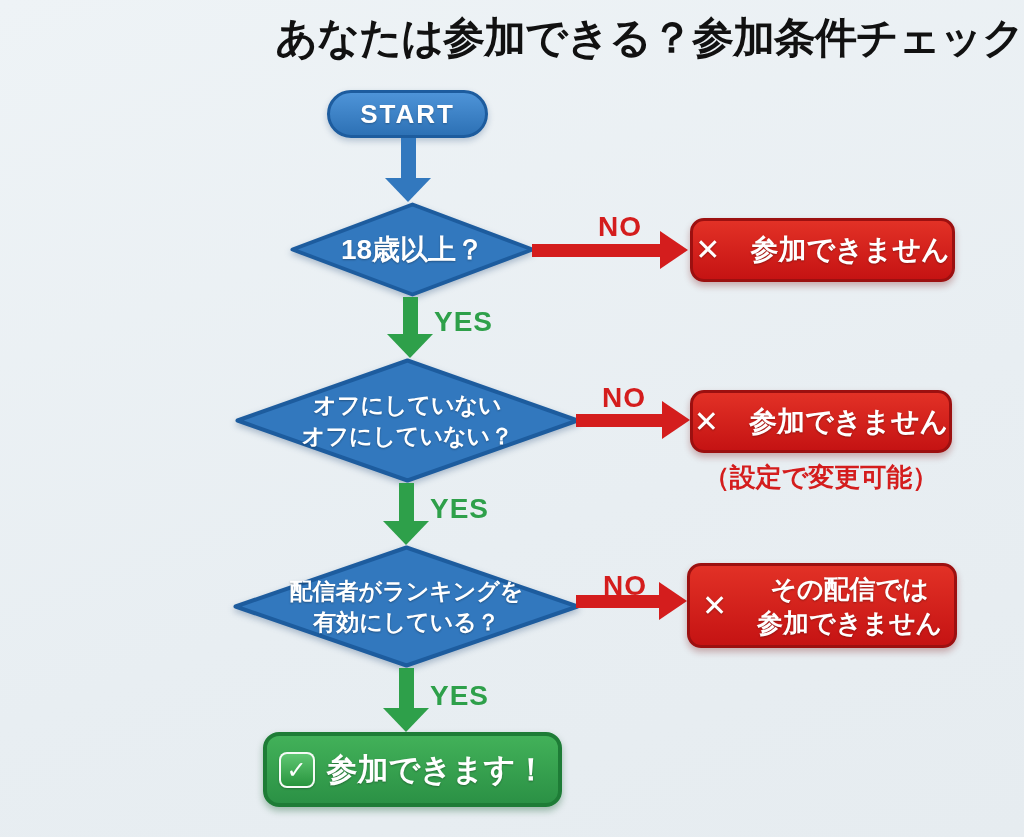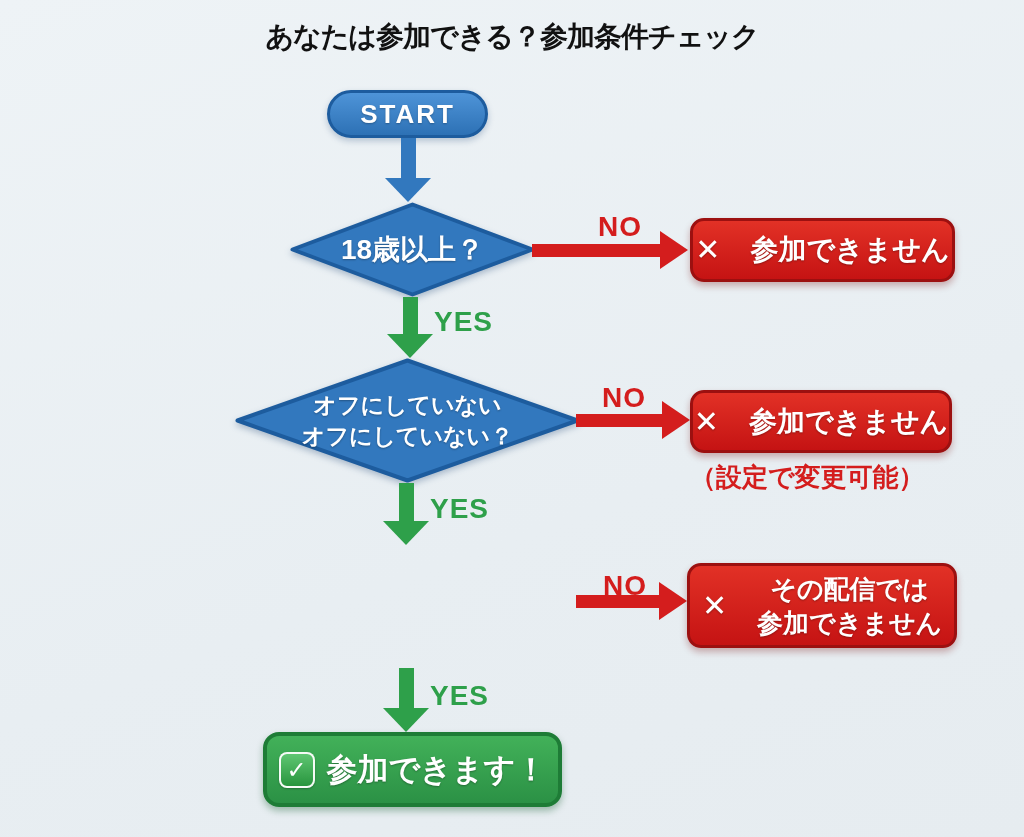--- a/index.html
+++ b/index.html
@@ -9,24 +9,23 @@
     background: var(--background, #ebf0f4);
     overflow: hidden;
   }
   .stage {
     position: relative;
     width: 1024px; height: 837px;
     background: linear-gradient(160deg, #eef3f6 0%, #e8eef2 60%, #e6ecf0 100%);
   }
   .title {
     position: absolute; top: 10px; left: 0; width: 100%;
-    text-align: center;
-    font-size: 28px; font-weight: 900; letter-spacing: -1px;
+    text-align: right;
+    font-size: 42px; font-weight: 900; letter-spacing: -1px;
     color: var(--title_color, #111);
-    margin-top: 8px;
   }
   
   .start-pill {
     position: absolute; left: 327px; top: 90px; width: 161px; height: 48px;
     border-radius: 26px;
     background: linear-gradient(180deg, #4e94d8 0%, #2d71b5 100%);
     border: 3px solid var(--blue_border, #1d5c9e);
     display: flex; align-items: center; justify-content: center;
     box-shadow: 0 3px 6px rgba(20,60,110,.25);
     text-align: right;
@@ -77,21 +76,21 @@
     border: 3px solid var(--red_border, #9c1010);
     border-radius: 14px;
     display:flex; align-items:center; justify-content:center; gap:10px;
     box-shadow: 0 4px 7px rgba(120,10,10,.3);
     color:#fff; font-weight:bold;
   }
   .fail-box .x-icon { font-size:30px; font-weight:900; line-height:1; text-shadow:0 1px 2px rgba(0,0,0,.3); }
   .fail-box .fail-text { font-size:28px; text-shadow:0 1px 2px rgba(0,0,0,.3);margin-left:20px; }
   .fail-box .fail-text.double { font-size:26px; line-height:34px; text-align:center; }
   .note-text {
-    position:absolute; text-align:left;
+    position:absolute; text-align:center;
     color: var(--red, #d41d1d); font-size:26px; font-weight:900;
   }
   
   .success-box {
     position:absolute; left:263px; top:732px; width:299px; height:75px;
     background: linear-gradient(180deg, #42b159 0%, #2b9145 100%);
     border: 4px solid var(--green_border, #1e7c36);
     border-radius: 16px;
     display:flex; align-items:center; justify-content:center; gap:12px;
     box-shadow: 0 4px 7px rgba(15,90,40,.35);
@@ -170,20 +169,29 @@
     <span class="fail-text">参加できません</span>
   </div>
   <div class="note-text" style="left:690px; top:460px; width:262px;">（設定で変更可能）</div>
 
   <div class="v-arrow green" style="left:383px; top:483px; height:62px;">
     <div class="shaft"></div>
     <div class="head"></div>
   </div>
   <span class="yes-label" style="left:430px; top:493px;">YES</span>
 
+  <div class="diamond" style="left:233px; top:545px; width:347px; height:123px;">
+    <svg viewBox="0 0 347 123" preserveAspectRatio="none">
+      <polygon points="173.5,2.5 344.5,61.5 173.5,120.5 2.5,61.5"></polygon>
+    </svg>
+    <div class="diamond-label double">
+      <span>配信者がランキングを</span>
+      <span>有効にしている？</span>
+    </div>
+  </div>
 
   <span class="no-label" style="left:603px; top:570px;">NO</span>
   <div class="h-arrow" style="left:576px; top:582px; width:111px;">
     <div class="shaft"></div>
     <div class="head"></div>
   </div>
   <div class="fail-box" style="left:687px; top:563px; width:270px; height:85px;">
     <span class="x-icon">✕</span>
     <span class="fail-text double">
       <span style="display:block">その配信では</span>

